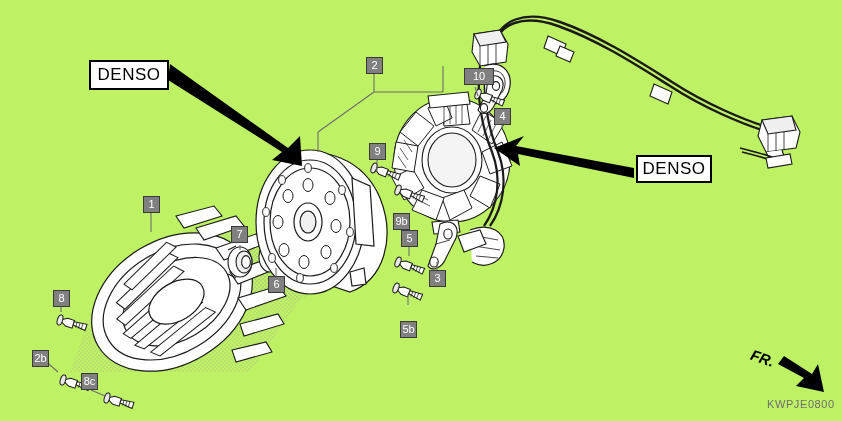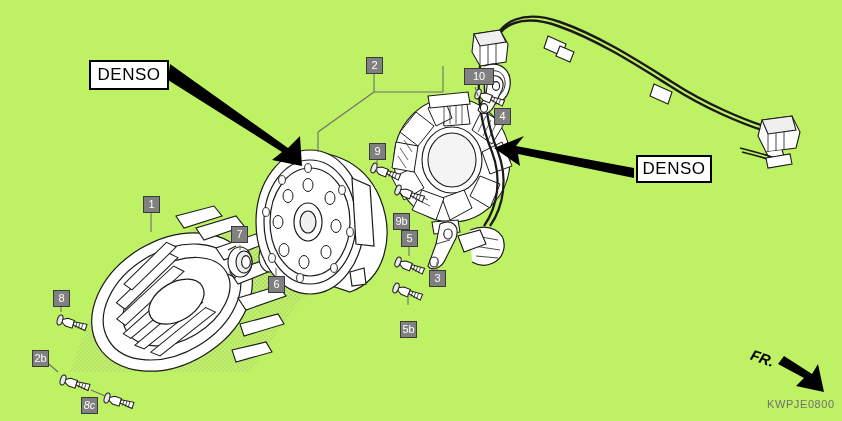--- a/index.html
+++ b/index.html
@@ -323,21 +323,21 @@
   <div class="callout" style="left:143px; top:196px;">1</div>
   <div class="callout" style="left:366px; top:57px;">2</div>
   <div class="callout" style="left:429px; top:270px;">3</div>
   <div class="callout" style="left:494px; top:108px;">4</div>
   <div class="callout" style="left:401px; top:230px;">5</div>
   <div class="callout" style="left:400px; top:298px;margin-top:23px;">5b</div>
   <div class="callout" style="left:268px; top:276px;">6</div>
   <div class="callout" style="left:231px; top:226px;">7</div>
   <div class="callout" style="left:53px;  top:290px;">8</div>
   <div class="callout" style="left:32px;  top:350px;">2b</div>
-  <div class="callout" style="left:81px;  top:397px;font-style:italic;">8c</div>
+  <div class="callout" style="left:81px;  top:373px;">8c</div>
   <div class="callout" style="left:369px; top:143px;">9</div>
   <div class="callout" style="left:393px; top:213px;text-align:right;">9b</div>
   <div class="callout wide" style="left:464px; top:68px;">10</div>
 
   <div id="fr-text">FR.</div>
 
   <div id="part-number">KWPJE0800</div>
 
 </div>
 

